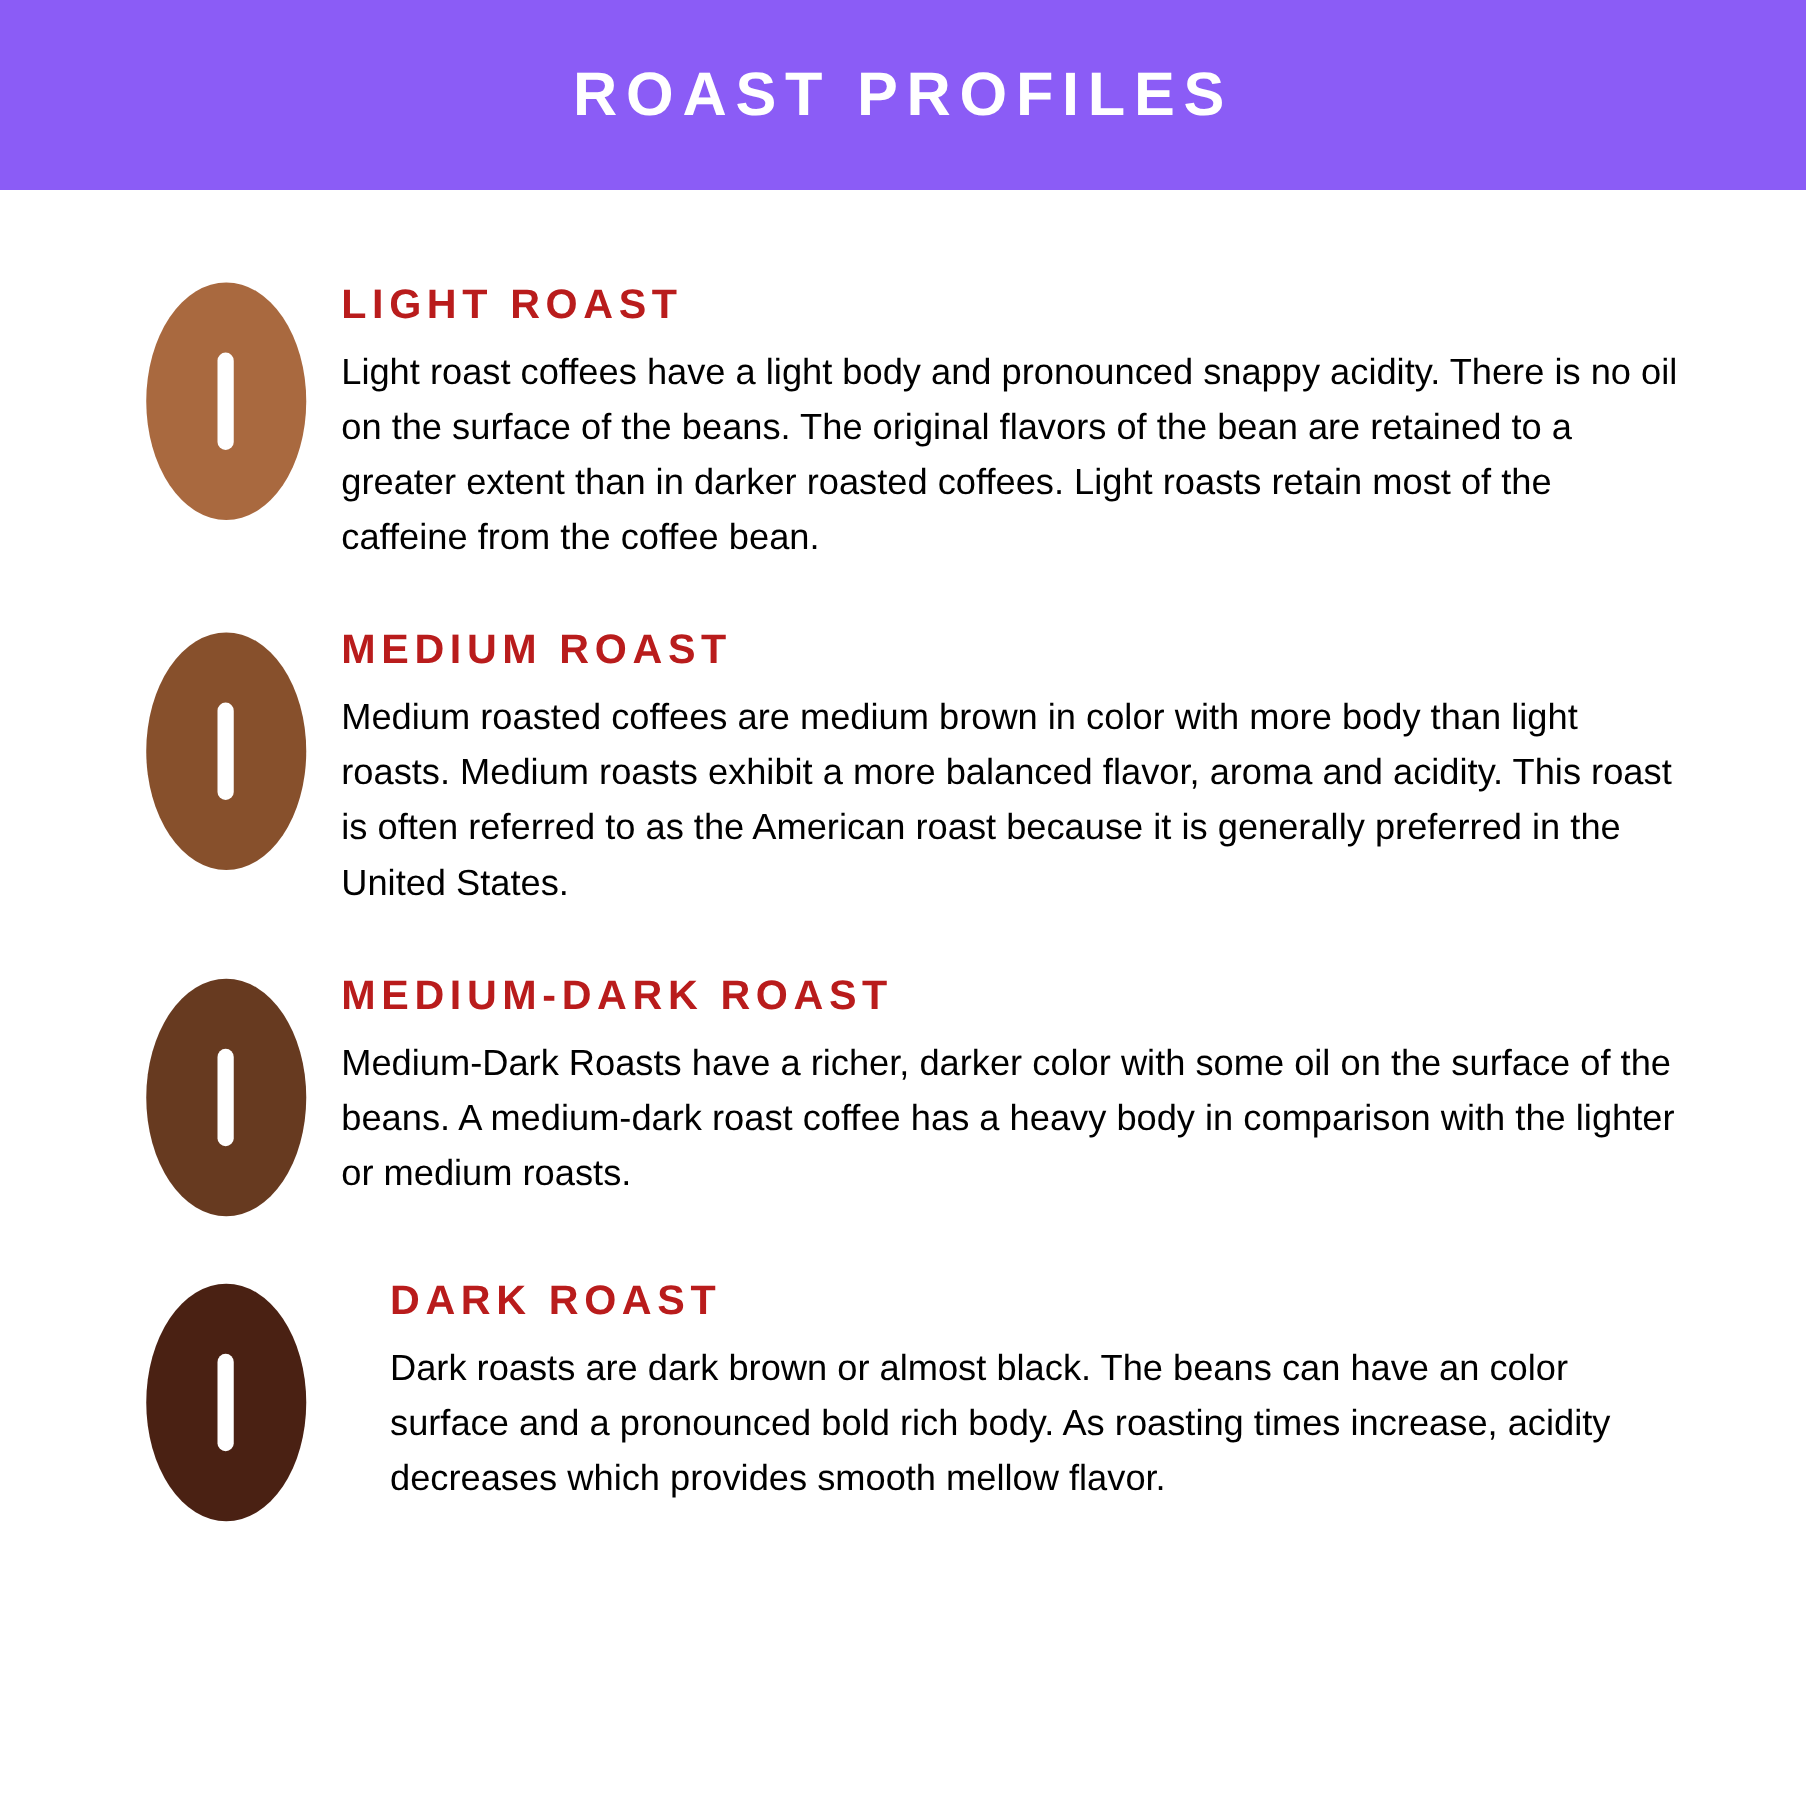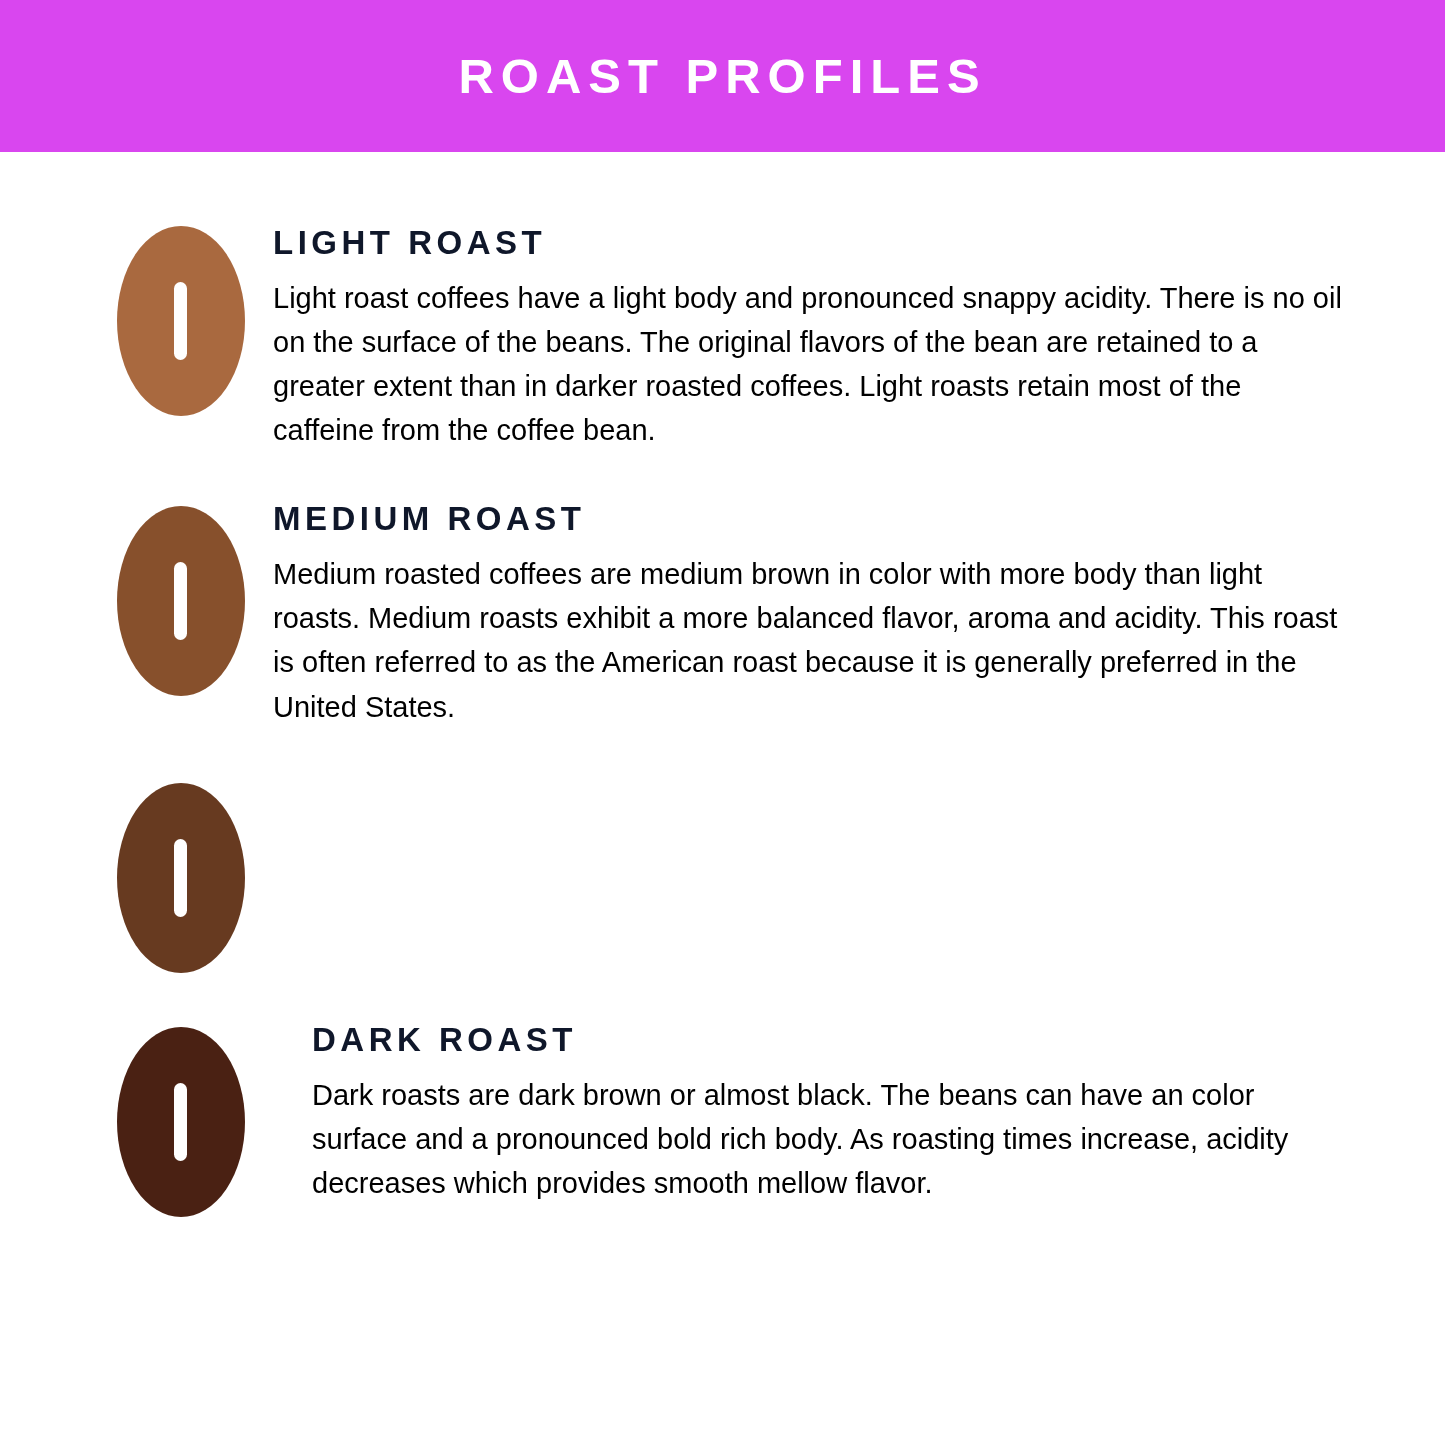--- a/index.html
+++ b/index.html
@@ -67,42 +67,42 @@
     border-radius: 7px;
   }
   .text-col {
     flex: 1 1 auto;
     padding-left: 0px;
   }
   .roast-title {
     font-size: 33px;
     font-weight: bold;
     letter-spacing: 4.5px;
-    color: #0f172a;
+    color: #b91c1c;
     margin: 0 0 14px 0;
     text-transform: uppercase;
     font-family: "Liberation Sans", sans-serif;
   }
   .roast-desc {
     font-size: 29px;
     line-height: 1.52;
     color: #000000;
     margin: 0;
     font-family: "Liberation Sans", sans-serif;
     font-weight: 400;
   }
   .row-light .bean-wrap { padding-top: 2px; }
   .row-dark { margin-bottom: 0; gap: 39px; }
 </style>
 </head>
 <body>
 
 <div class="page">
 
-  <div class="header-bar" style="background: #d946ef;">
+  <div class="header-bar" style="background: #8b5cf6;">
     <div class="header-title" style="color: rgb(255, 255, 255);">ROAST PROFILES</div>
   </div>
 
   <div class="content">
 
     <div class="roast-row row-light">
       <div class="bean-wrap">
         <div class="bean" id="bean-0" style="background: rgb(169, 105, 63);">
           <div class="bean-crack"></div>
         </div>
@@ -124,20 +124,24 @@
         <p class="roast-desc">Medium roasted coffees are medium brown in color with more body than light roasts. Medium roasts exhibit a more balanced flavor, aroma and acidity.  This roast is often referred to as the American roast because it is generally preferred in the United States.</p>
       </div>
     </div>
 
     <div class="roast-row">
       <div class="bean-wrap">
         <div class="bean" id="bean-2" style="background: rgb(103, 58, 32);">
           <div class="bean-crack"></div>
         </div>
       </div>
+      <div class="text-col">
+        <h2 class="roast-title">MEDIUM-DARK ROAST</h2>
+        <p class="roast-desc">Medium-Dark Roasts have a richer, darker color with some oil on the surface of the beans. A medium-dark roast coffee has a heavy body in comparison with the lighter or medium roasts.</p>
+      </div>
     </div>
 
     <div class="roast-row row-dark">
       <div class="bean-wrap">
         <div class="bean" id="bean-3" style="background: rgb(74, 33, 19);">
           <div class="bean-crack"></div>
         </div>
       </div>
       <div class="text-col">
         <h2 class="roast-title">DARK ROAST</h2>

